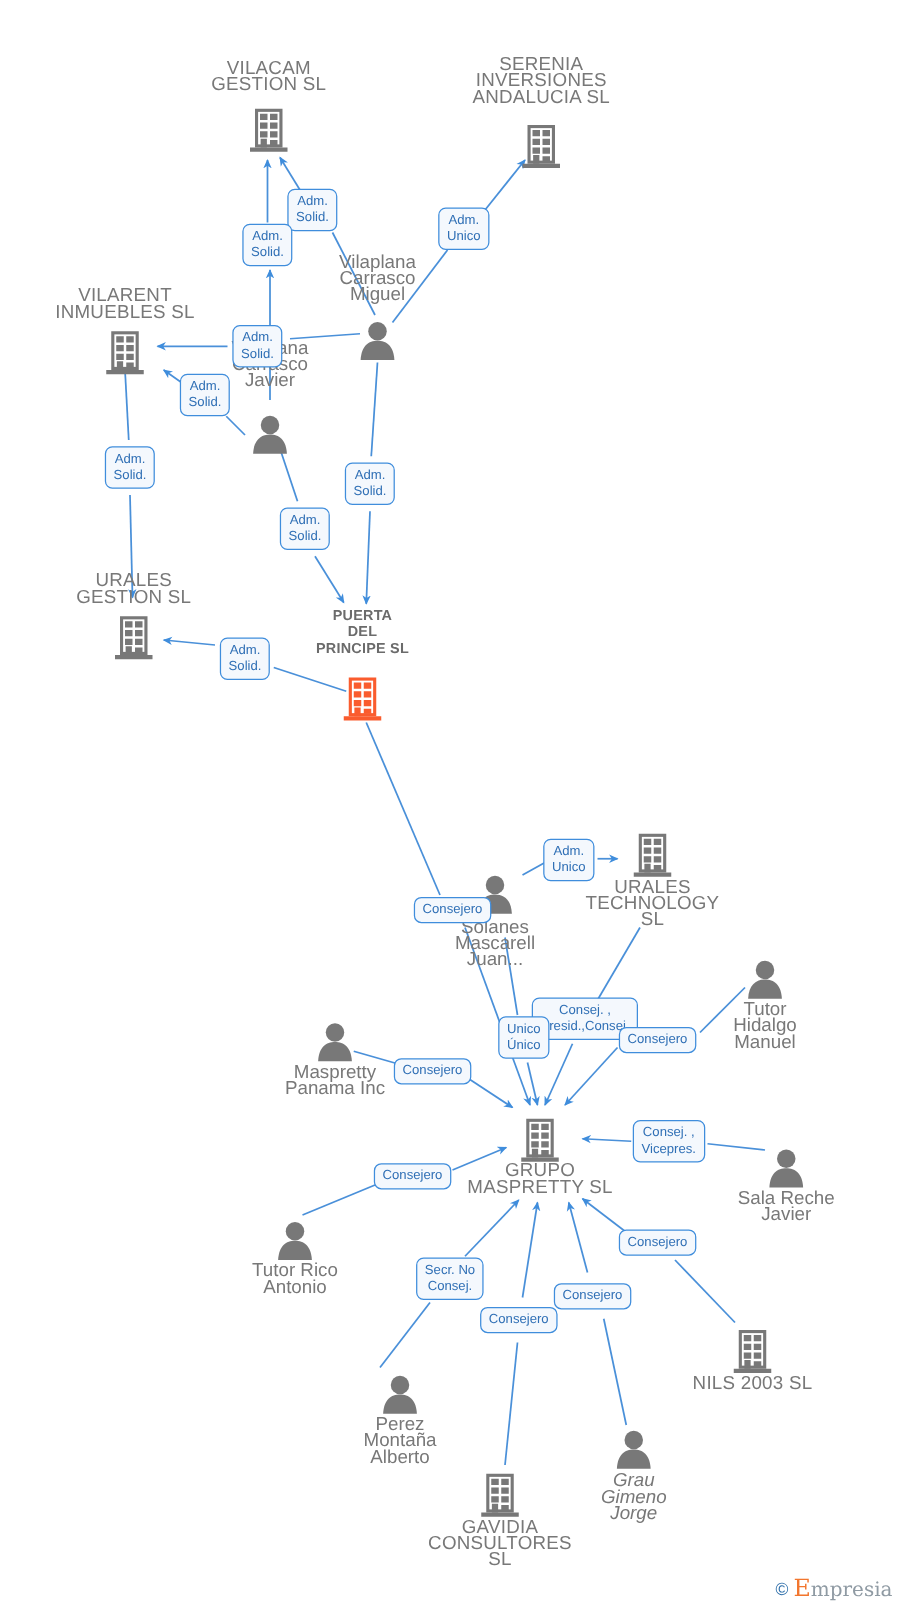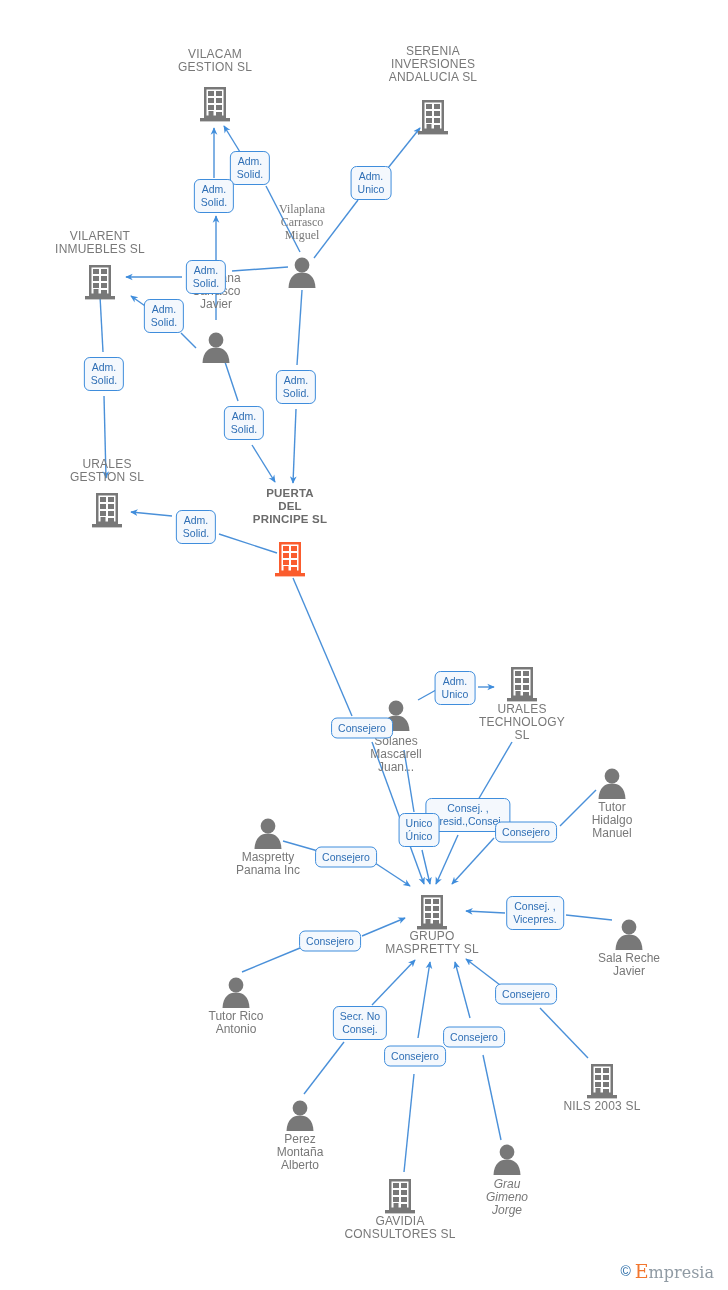--- a/index.html
+++ b/index.html
@@ -1,21 +1,21 @@
 <!DOCTYPE html>
 <html><head>
 <meta charset="utf-8">
 <style>
   html,body{margin:0;padding:0;background:#ffffff;}
   body{font-family:"Liberation Sans",sans-serif;}
   #canvas{position:relative;width:728px;height:1290px;overflow:hidden;background:#fff;}
   svg.edges{position:absolute;left:0;top:0;width:728px;height:1290px;pointer-events:none;}
 
   .node{position:absolute;transform:translate(-50%,0);text-align:center;width:120px;}
-  .node .caption{font-size:12px;line-height:13px;color:#787878;white-space:pre-line;}
+  .node .caption{font-size:15px;line-height:13px;color:#787878;white-space:pre-line;}
   .node.company .caption{letter-spacing:.2px;}
   .node.highlight .caption{color:#6b6b6b;font-weight:bold;font-size:11.5px;}
 
   .ico{display:block;margin:0 auto;}
 
   .label{position:absolute;transform:translate(-50%,-50%);
          background:#f4f8fd;border:1.4px solid #3f8ddc;border-radius:6px;
          color:#2f6fb5;font-size:10.5px;line-height:13px;text-align:center;
          padding:3px 6px;white-space:pre-line;box-sizing:border-box;}
 
@@ -269,21 +269,21 @@
             <rect x="10" y="13" width="6" height="5" fill="#787878"></rect>
             <rect x="18" y="13" width="6" height="5" fill="#787878"></rect>
             <rect x="10" y="20" width="6" height="5" fill="#787878"></rect>
             <rect x="18" y="20" width="6" height="5" fill="#787878"></rect>
             <rect x="18" y="27" width="6" height="4" fill="#787878"></rect>
             <rect x="10.5" y="26" width="5" height="7" fill="#787878"></rect>
             <rect x="2" y="33" width="30" height="3.4" fill="#787878"></rect>
           </svg>
         </div>
       </div>
-      <div class="node person" style="left: 302px; top: 203px; font-family: Liberation Serif, serif;">
+      <div class="node person" style="left: 302px; top: 203px;">
         <div class="caption">Vilaplana
 Carrasco
 Miguel</div>
         <div style="position: absolute; left: 50%; transform: translateX(-50%); top: 52px;">
           <svg class="ico" width="30" height="34" viewBox="0 0 30 34" aria-hidden="true">
             <circle cx="15" cy="10" r="7.4" fill="#787878"></circle>
             <path d="M1.5 33 C2 21.5 8 17.5 15 17.5 C22 17.5 28 21.5 28.5 33 Z" fill="#787878"></path>
           </svg>
         </div>
       </div>
@@ -343,21 +343,21 @@
       <div class="node person" style="left: 236px; top: 1010px;">
         <div class="caption">Tutor Rico
 Antonio</div>
         <div style="position: absolute; left: 50%; transform: translateX(-50%); top: -35px;">
           <svg class="ico" width="30" height="34" viewBox="0 0 30 34" aria-hidden="true">
             <circle cx="15" cy="10" r="7.4" fill="#787878"></circle>
             <path d="M1.5 33 C2 21.5 8 17.5 15 17.5 C22 17.5 28 21.5 28.5 33 Z" fill="#787878"></path>
           </svg>
         </div>
       </div>
-      <div class="node person" style="left: 300px; top: 1133px;">
+      <div class="node person" style="left: 320px; top: 1133px;">
         <div class="caption">Perez
 Montaña
 Alberto</div>
         <div style="position: absolute; left: 50%; transform: translateX(-50%); top: -35px;">
           <svg class="ico" width="30" height="34" viewBox="0 0 30 34" aria-hidden="true">
             <circle cx="15" cy="10" r="7.4" fill="#787878"></circle>
             <path d="M1.5 33 C2 21.5 8 17.5 15 17.5 C22 17.5 28 21.5 28.5 33 Z" fill="#787878"></path>
           </svg>
         </div>
       </div>

